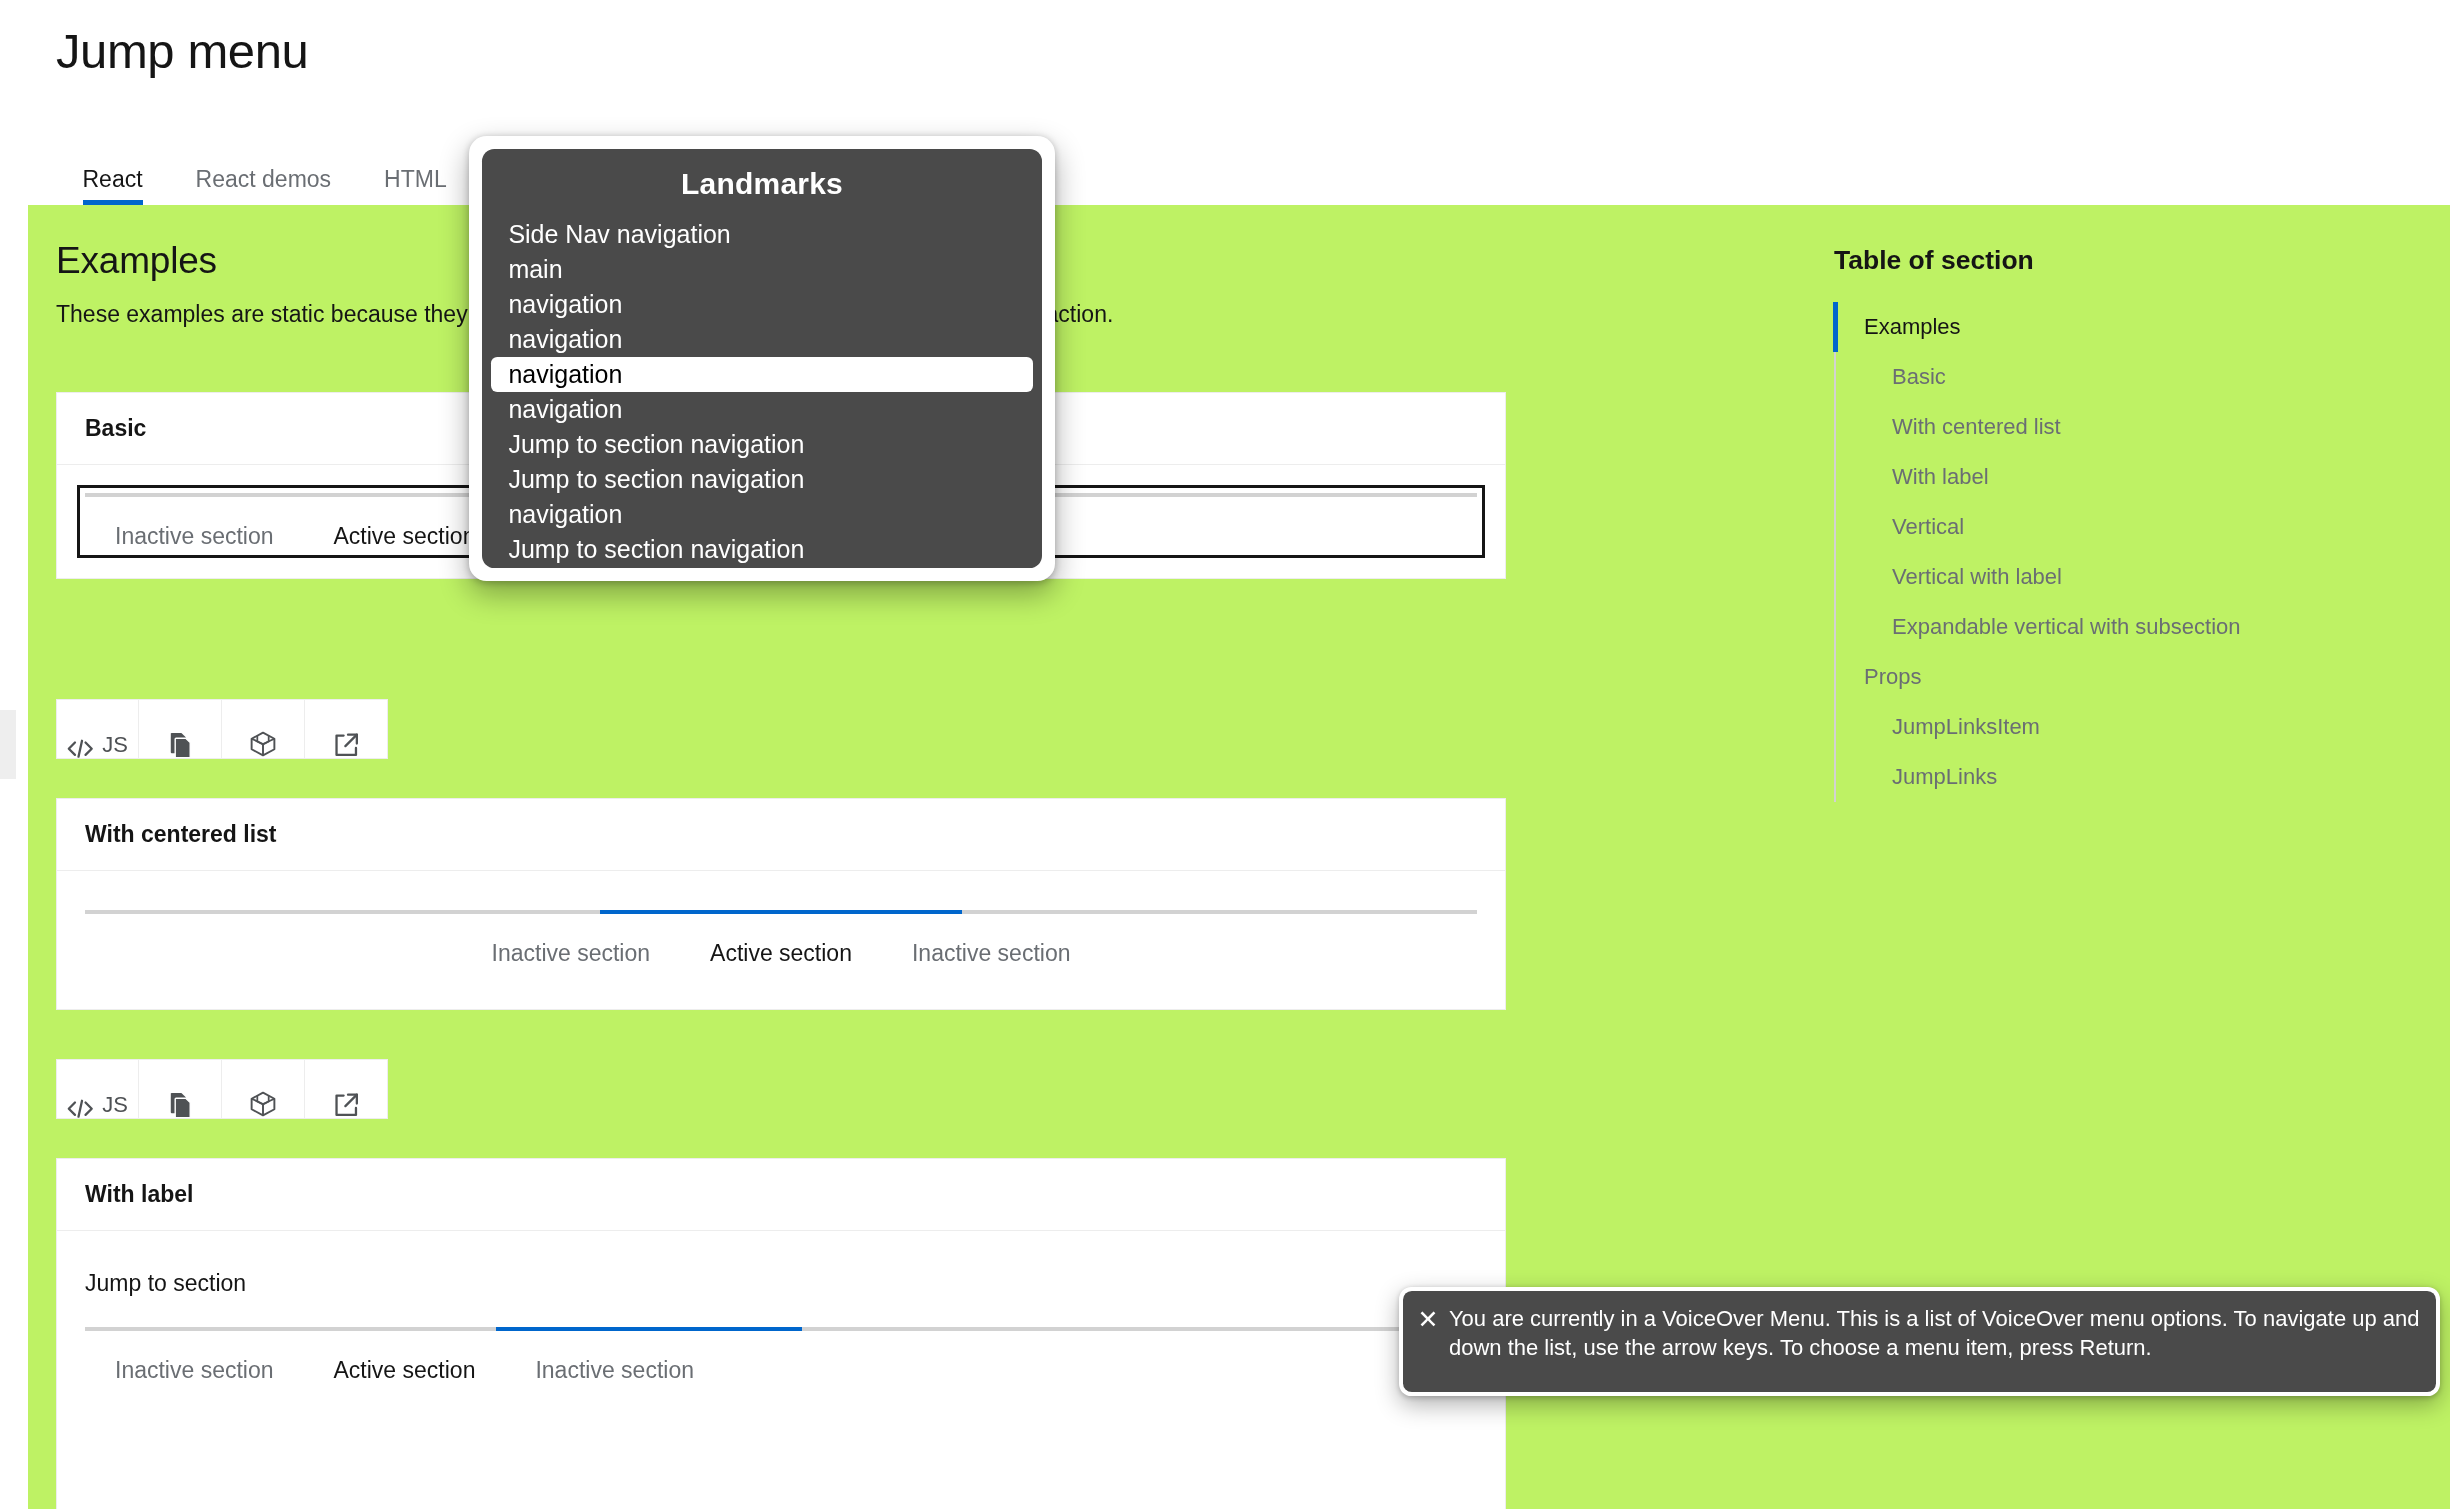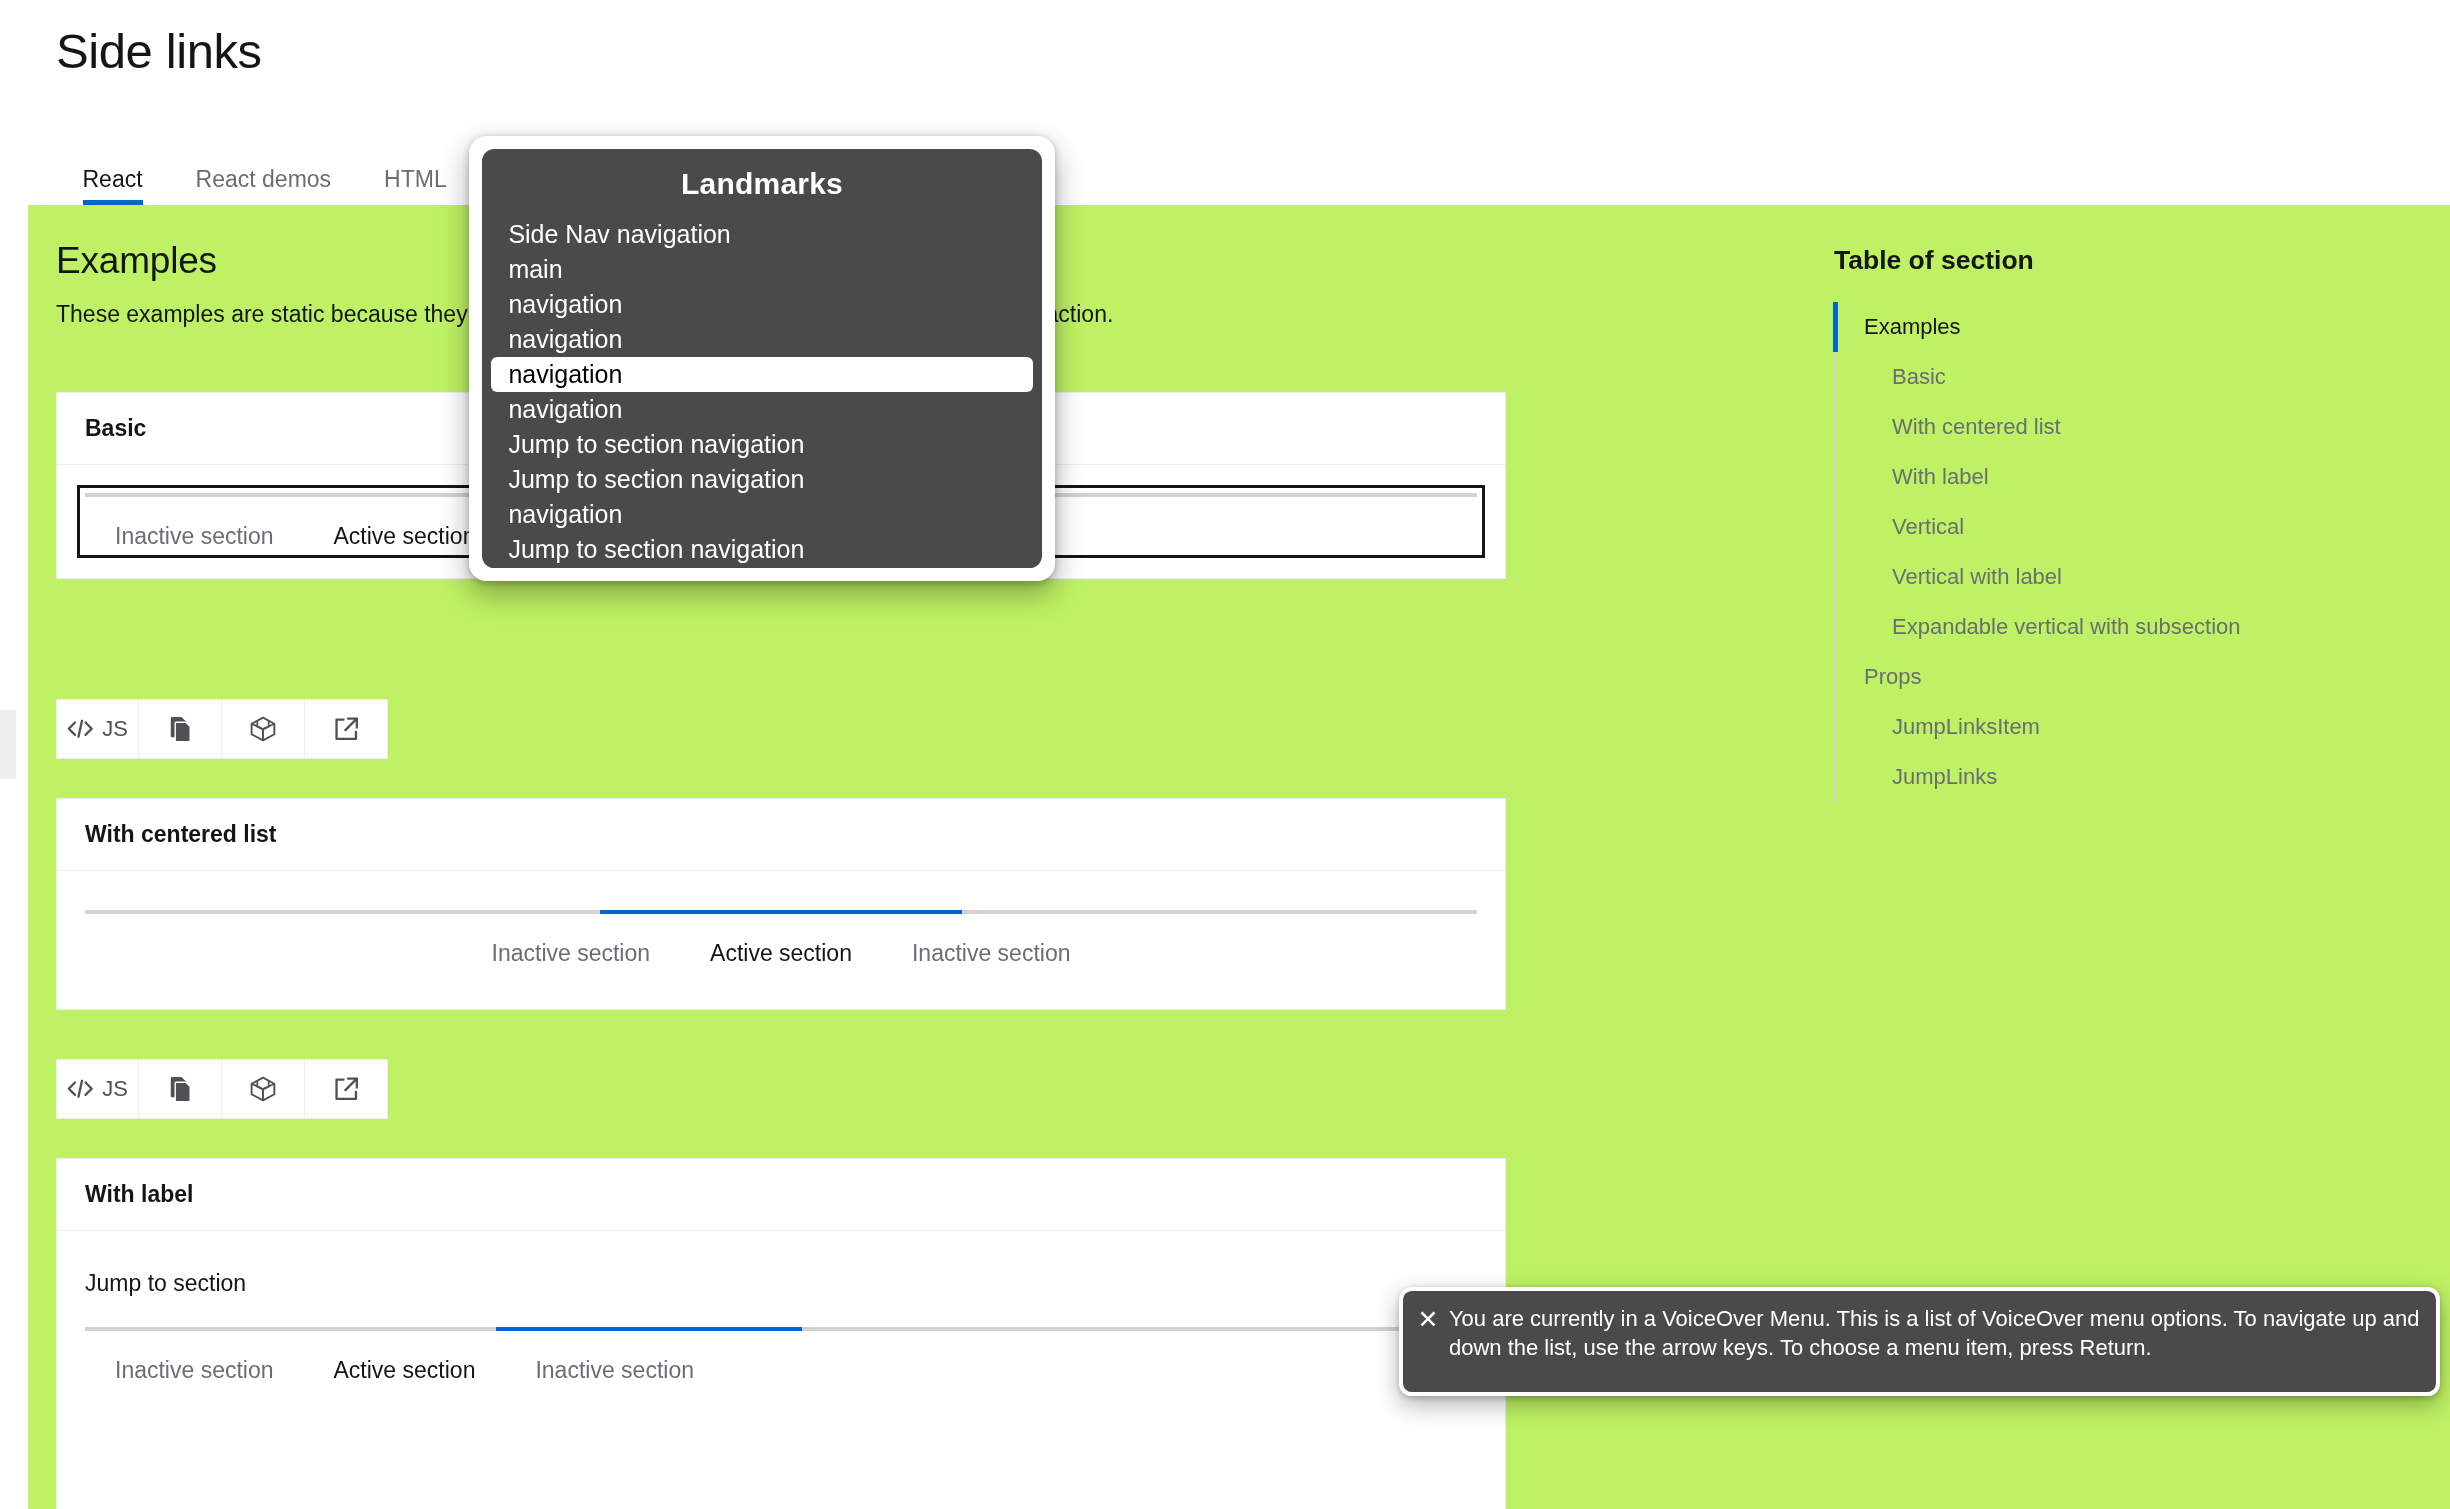--- a/index.html
+++ b/index.html
@@ -215,21 +215,21 @@
     position: absolute;
     left: 28px;
     display: flex;
     height: 60px;
     border-bottom: 1.8px solid #6a6e73;
   }
   .code-btn {
     min-width: 83px;
     height: 60px;
     display: flex;
-    align-items: center;
+    align-items: flex-end;
     justify-content: center;
     gap: 8.8px;
     background: #ffffff;
     border: 0.9px solid #ededed;
     border-left: none;
     color: #4f5255;
     font-size: 22px;
     cursor: pointer;
     font-family: inherit;
   }
@@ -364,21 +364,21 @@
 </head>
 <body>
 
 <div id="root">
 
   <div class="left-edge-strip">
     <div class="left-edge-block"></div>
   </div>
 
   <div class="page-header">
-    <h1 class="page-title">Side links</h1>
+    <h1 class="page-title">Jump menu</h1>
   </div>
 
   <div class="tab-strip">
     <div class="tab-list">
       <button class="tab is-active">React</button>
       <button class="tab">React demos</button>
       <button class="tab">HTML</button>
     </div>
   </div>
 

